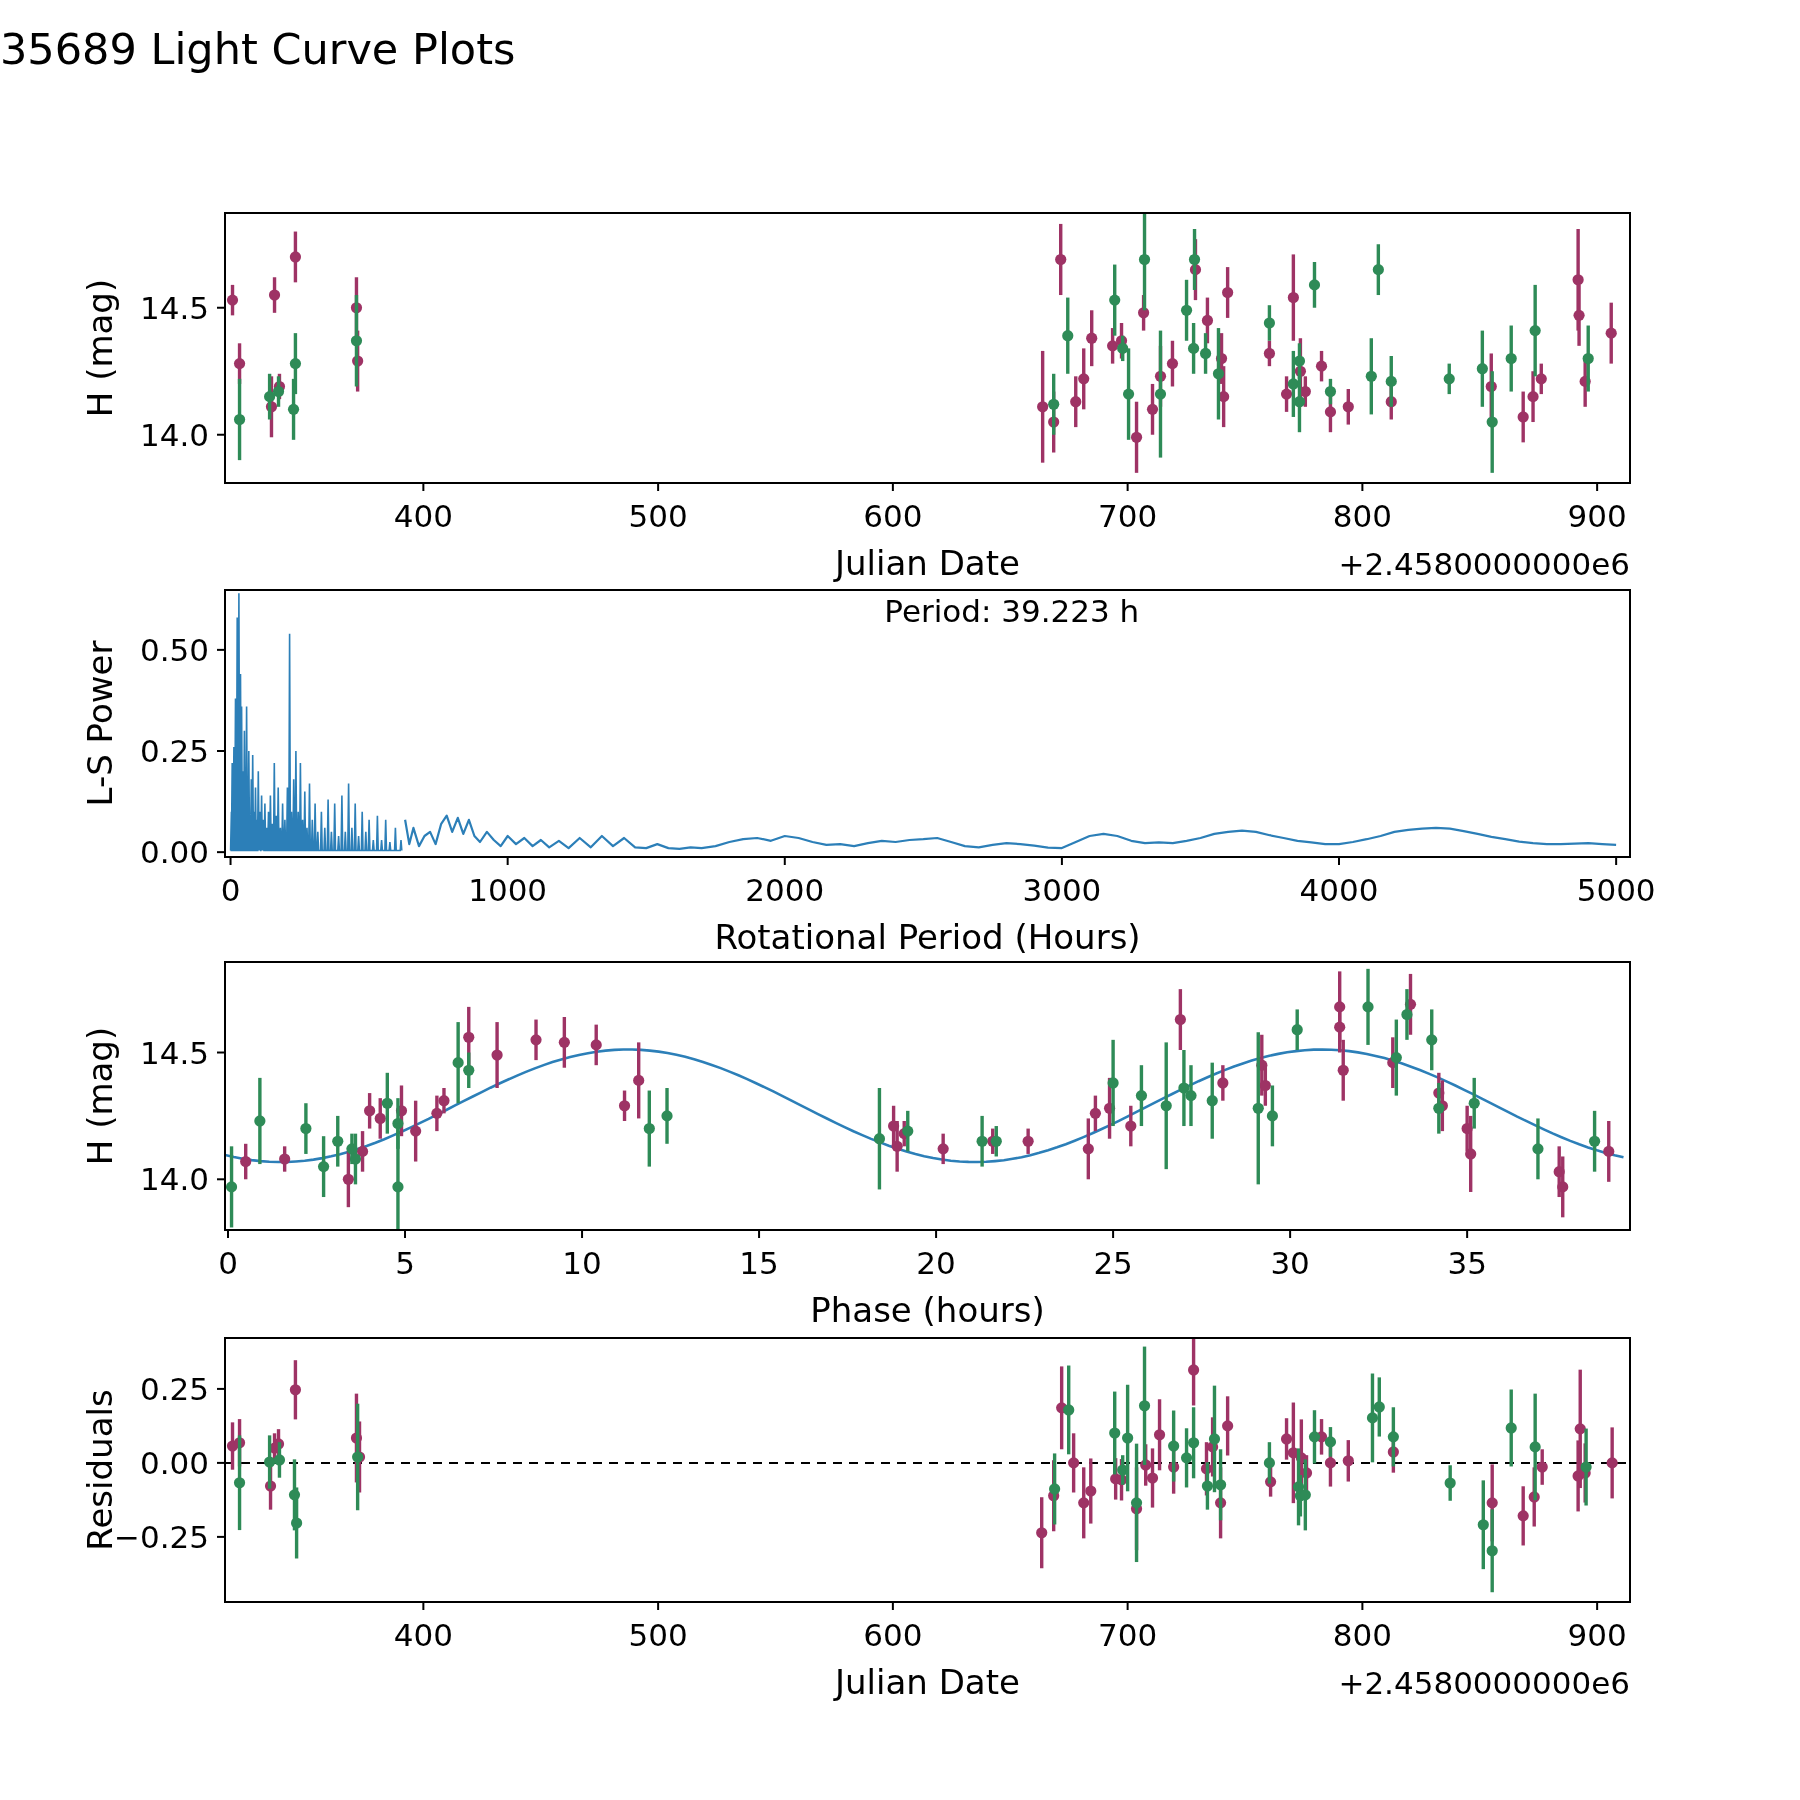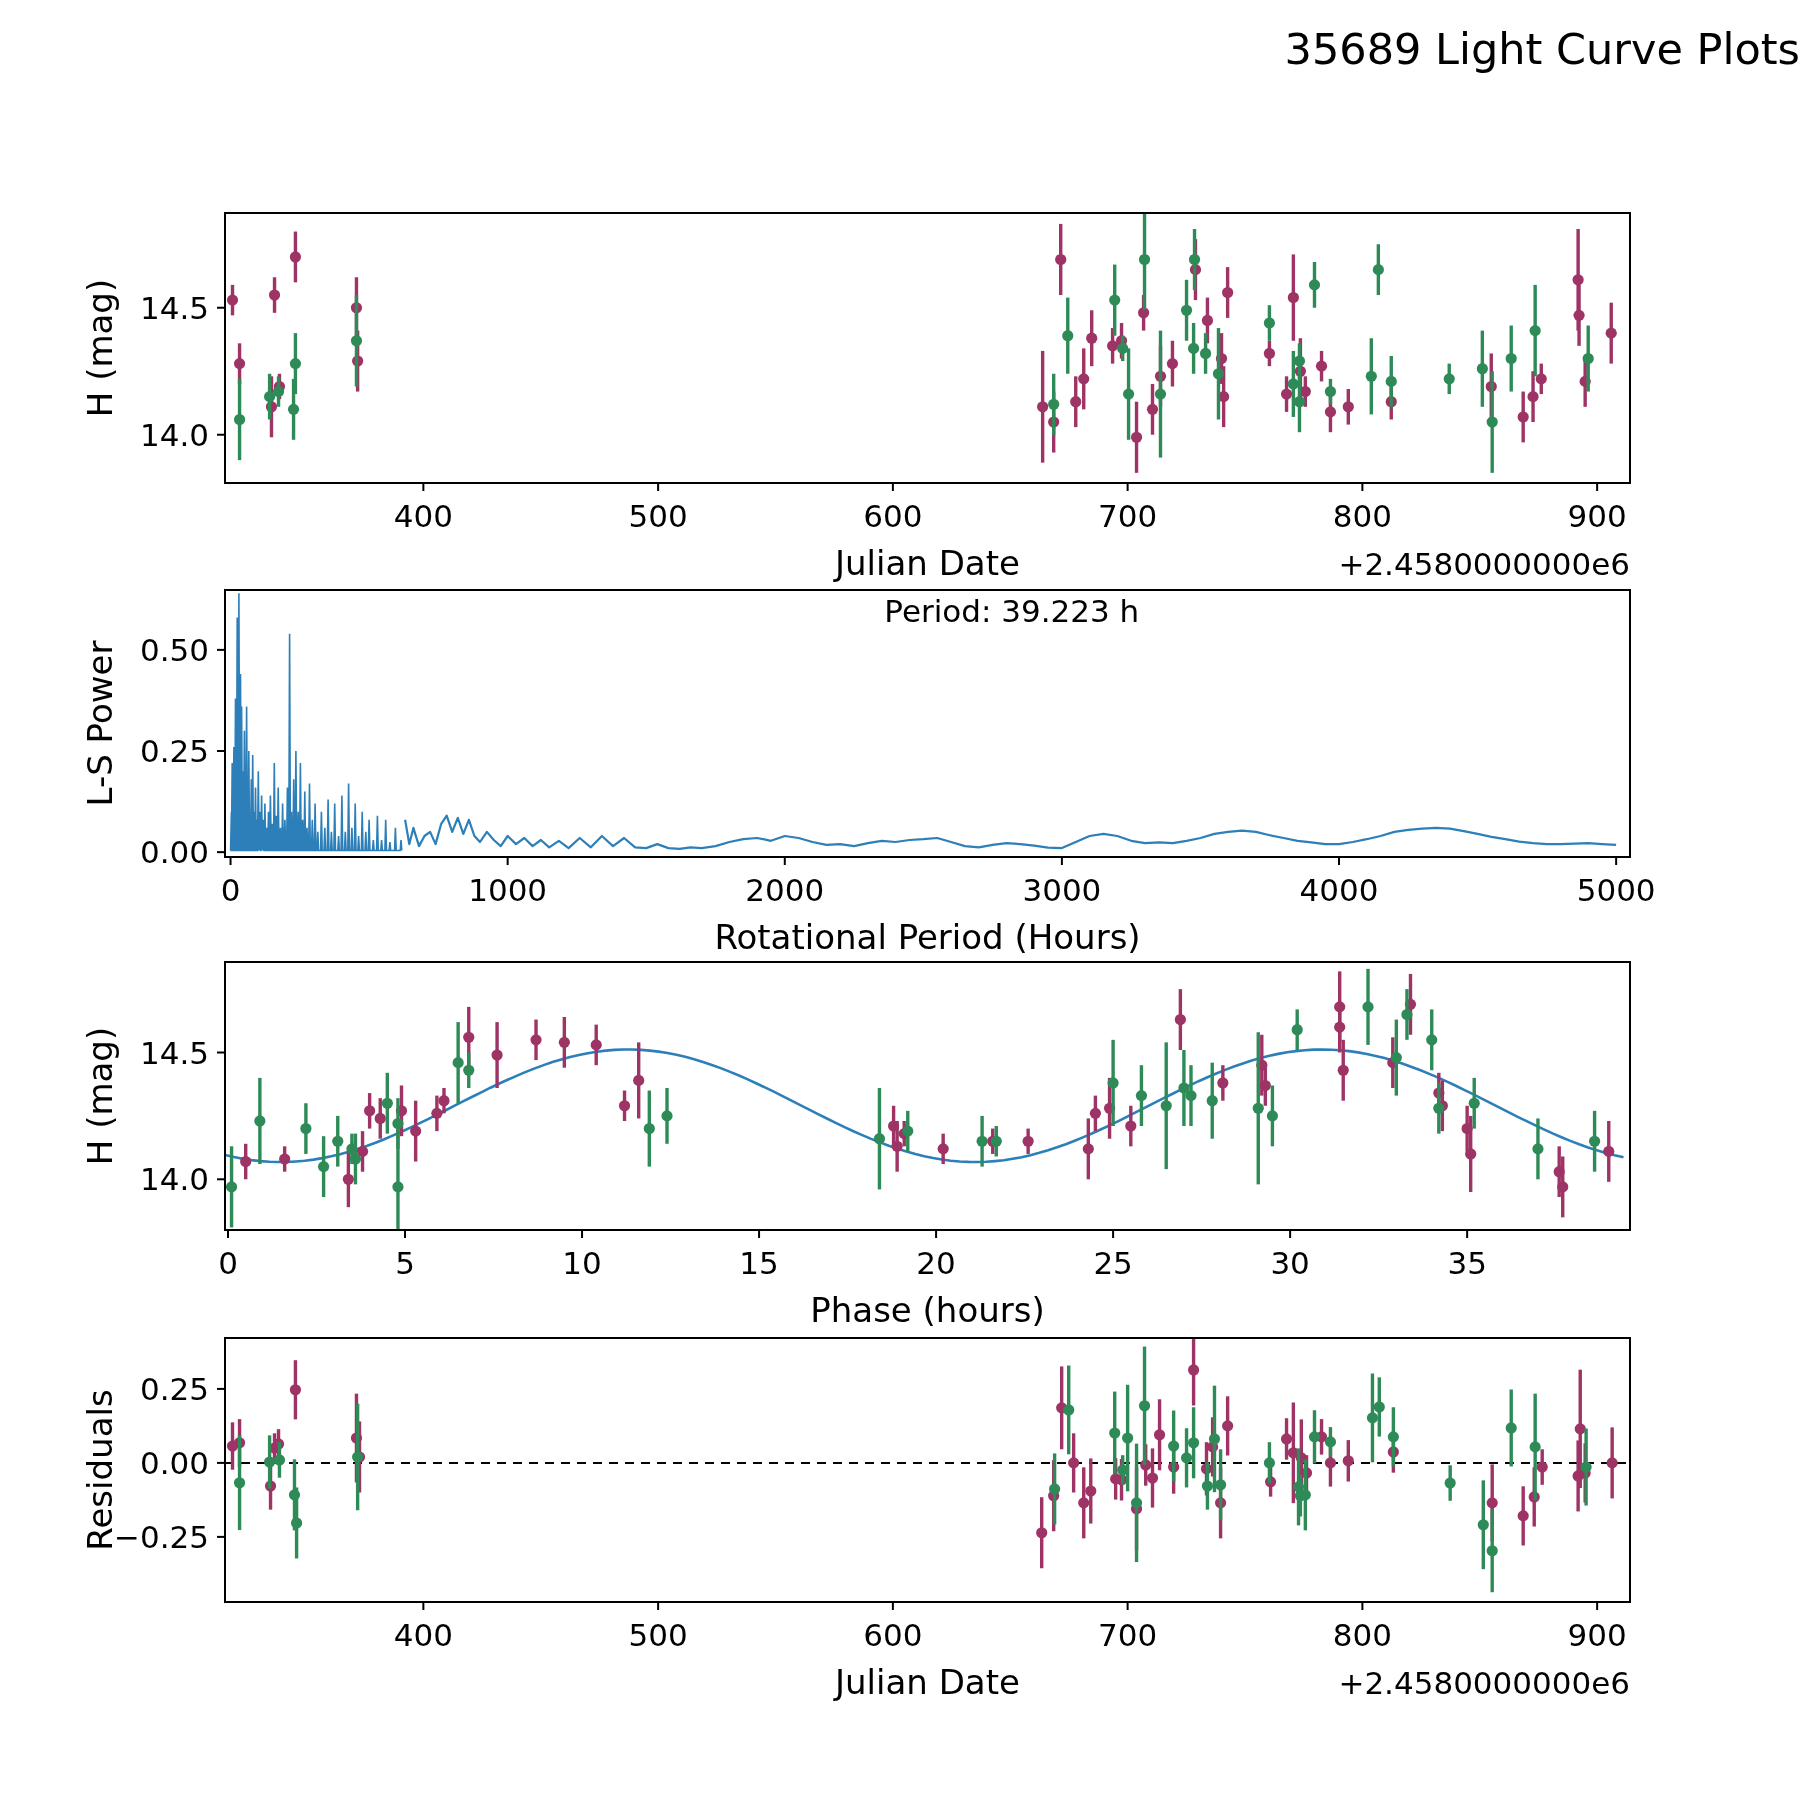--- a/index.html
+++ b/index.html
@@ -1,18 +1,18 @@
 <!DOCTYPE html>
 <html><head>
 <meta charset="utf-8">
 <style>
   html,body{margin:0;padding:0;background:#ffffff;}
   .fig{position:relative;width:1800px;height:1800px;background:#ffffff;
        font-family:"DejaVu Sans", sans-serif;overflow:hidden;}
-  .fig-title{position:absolute;top:24px;left:0;width:1800px;text-align:right;
+  .fig-title{position:absolute;top:24px;left:0;width:1800px;text-align:left;
        font-size:43px;color:#000000;}
   svg{position:absolute;top:0;left:0;}
   text{font-family:"DejaVu Sans", sans-serif;fill:#000;}
   .ticklab{font-size:31px;}
   .axlab{font-size:34px;}
   .annot{font-size:31px;}
 </style>
 </head>
 <body>
 

